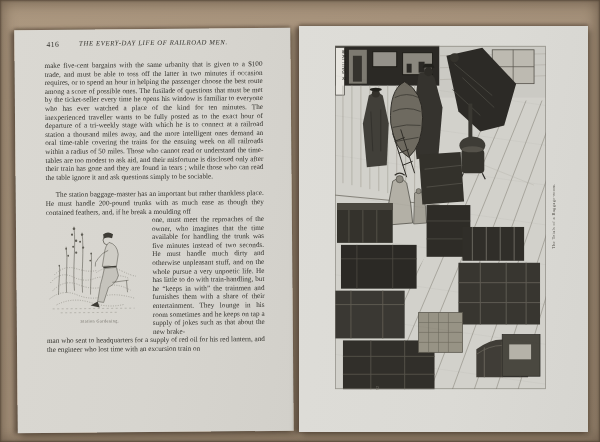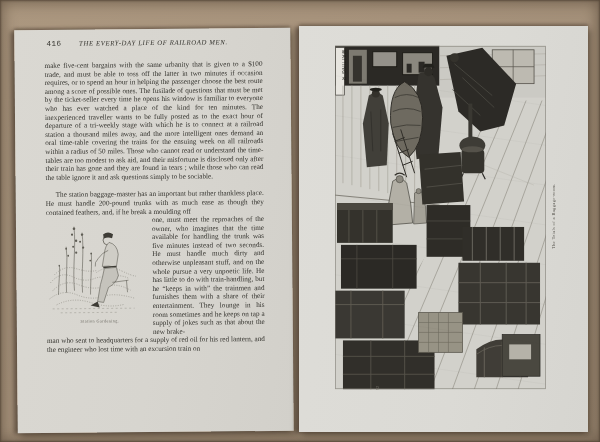--- a/index.html
+++ b/index.html
@@ -26,21 +26,21 @@
   }
   .page-right{
     left:299px;top:26px;width:289px;height:406px;
     background:linear-gradient(100deg,#deddd8 0%,#dbdad5 60%,#d6d5d0 100%);
   }
   .running-head{
     position:relative;height:10px;margin-bottom:12px;
   }
   .folio{
     position:absolute;left:2px;top:0;
-    font-size:7.6px;letter-spacing:.5px;font-family:Liberation Mono, monospace;
+    font-size:7.6px;letter-spacing:.5px;
   }
   .running-title{
     display:block;text-align:center;
     font-style:italic;font-size:6.8px;letter-spacing:.6px;
     white-space:nowrap;
   }
   .bodytext{
     font-size:7.2px;line-height:8.6px;text-align:justify;
     color:#33322d;
   }

